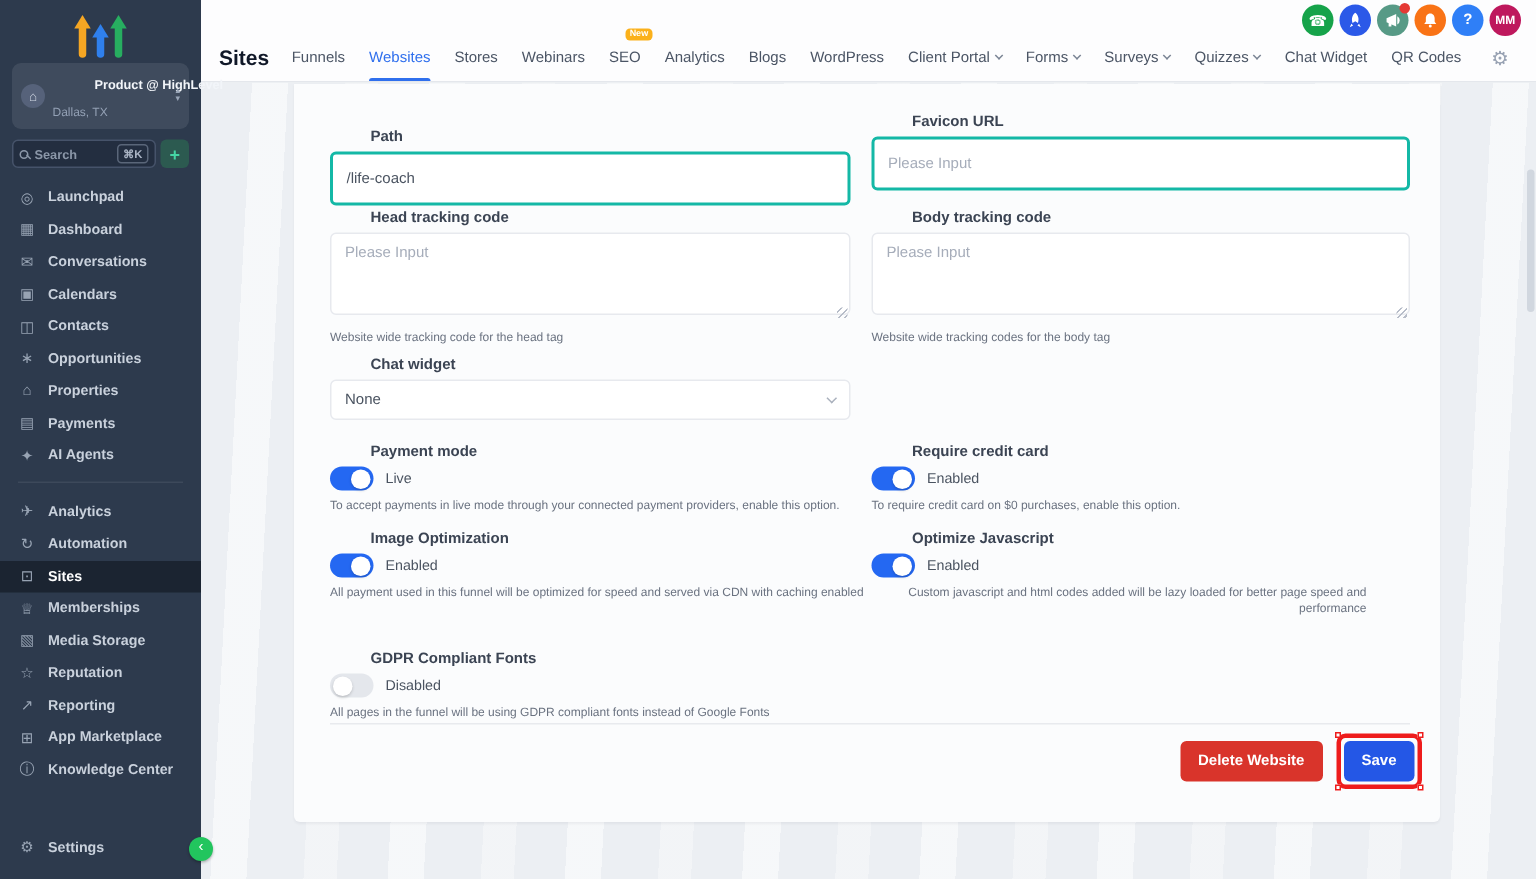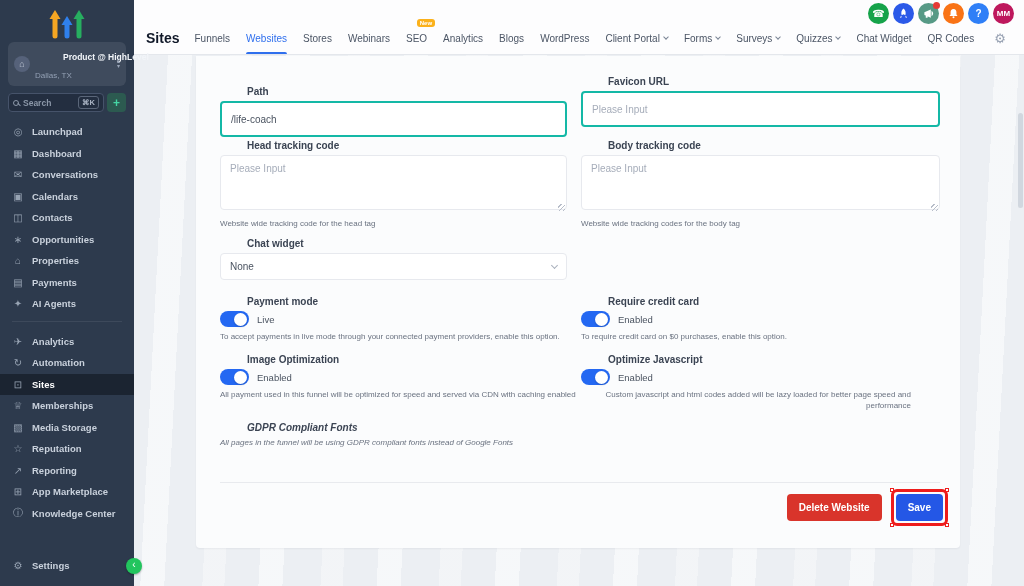--- a/index.html
+++ b/index.html
@@ -370,22 +370,28 @@
           <div class="f-label">Optimize Javascript</div>
           <div class="toggle-row">
             <div class="toggle on">
                 <span class="knob"></span>
               </div>
             <span class="toggle-state">Enabled</span>
           </div>
           <div class="helper" style="width:330px;text-align:right;">Custom javascript and html codes added will be lazy loaded for better page speed and performance</div>
         </div>
 
-        <div class="sec col-l" style="top:366px; width:480px;font-style:italic;">
+        <div class="sec col-l" style="top:378px; width:480px;">
           <div class="f-label">GDPR Compliant Fonts</div>
+          <div class="toggle-row">
+            <div class="toggle off">
+                <span class="knob"></span>
+              </div>
+            <span class="toggle-state">Disabled</span>
+          </div>
           <div class="helper">All pages in the funnel will be using GDPR compliant fonts instead of Google Fonts</div>
         </div>
 
         <div class="card-divider"></div>
 
         <div class="btn-row">
           <button class="btn btn-delete">Delete Website</button>
           <div class="save-hl">
             <span class="handle h-tl"></span><span class="handle h-tr"></span><span class="handle h-bl"></span><span class="handle h-br"></span>
             <button class="btn btn-save">Save</button>

